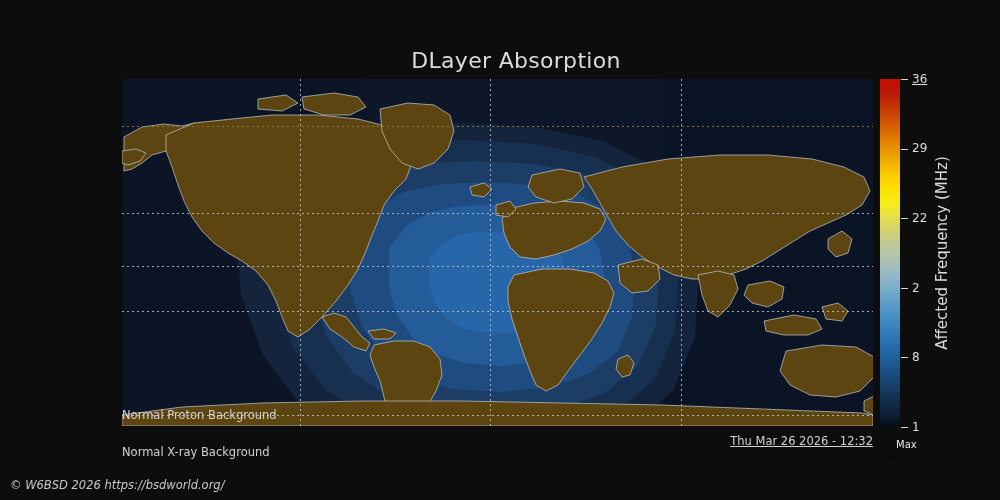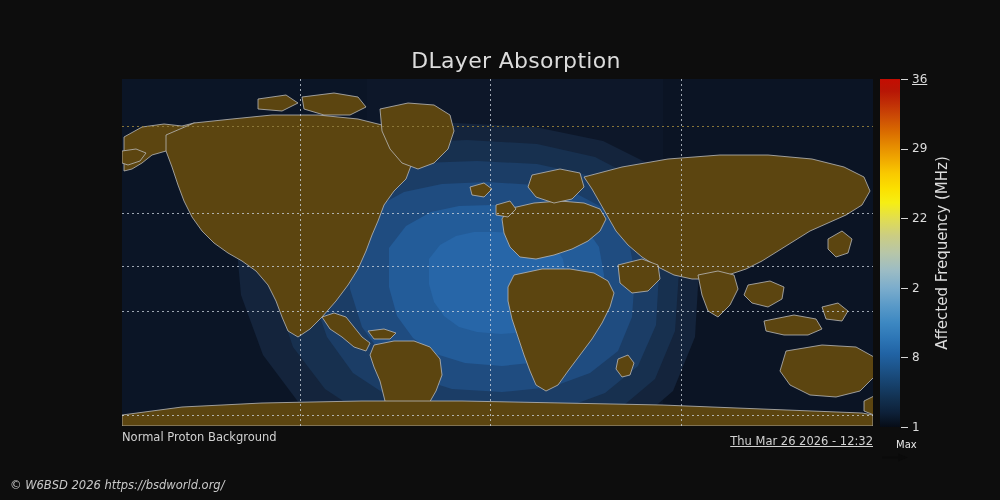--- a/index.html
+++ b/index.html
@@ -116,21 +116,21 @@
     line-height:10px;
   }
   .max-marker .max-arrow{
     position:absolute; left:2px; top:13px; width:26px; height:9px;
   }
 
   
   .note{
     position:absolute; color:#d2d2d2; font-size:11.5px; white-space:nowrap;
   }
-  .note1{ left:122px; top:430px; }
+  .note1{ left:122px; top:408px; }
   .note2{ left:122px; top:445px; }
   .stamp{ position:absolute; right:127px; top:434px; color:#d2d2d2; font-size:11.5px; white-space:nowrap;text-decoration:underline; }
   .copyright{
     position:absolute; left:10px; top:478px; color:#c9c9c9;
     font-size:11.5px; font-style:italic; white-space:nowrap;text-align:center;
   }
 </style>
 </head>
 <body>
 
@@ -254,17 +254,18 @@
         <polygon points="16,0.5 26,4.5 16,8.5" fill="#0a0a0a"></polygon>
       </svg>
     </div>
   </div>
 
   <div class="cbar-title">
     <span>Affected Frequency (MHz)</span>
   </div>
 
   <div class="note note1">Normal Proton Background</div>
+  <div class="note note2">Normal X-ray Background</div>
   <div class="stamp">Thu Mar 26 2026 - 12:32</div>
 
   <div class="copyright">© W6BSD 2026 https://bsdworld.org/</div>
 
 </div>
 
 </body></html>

